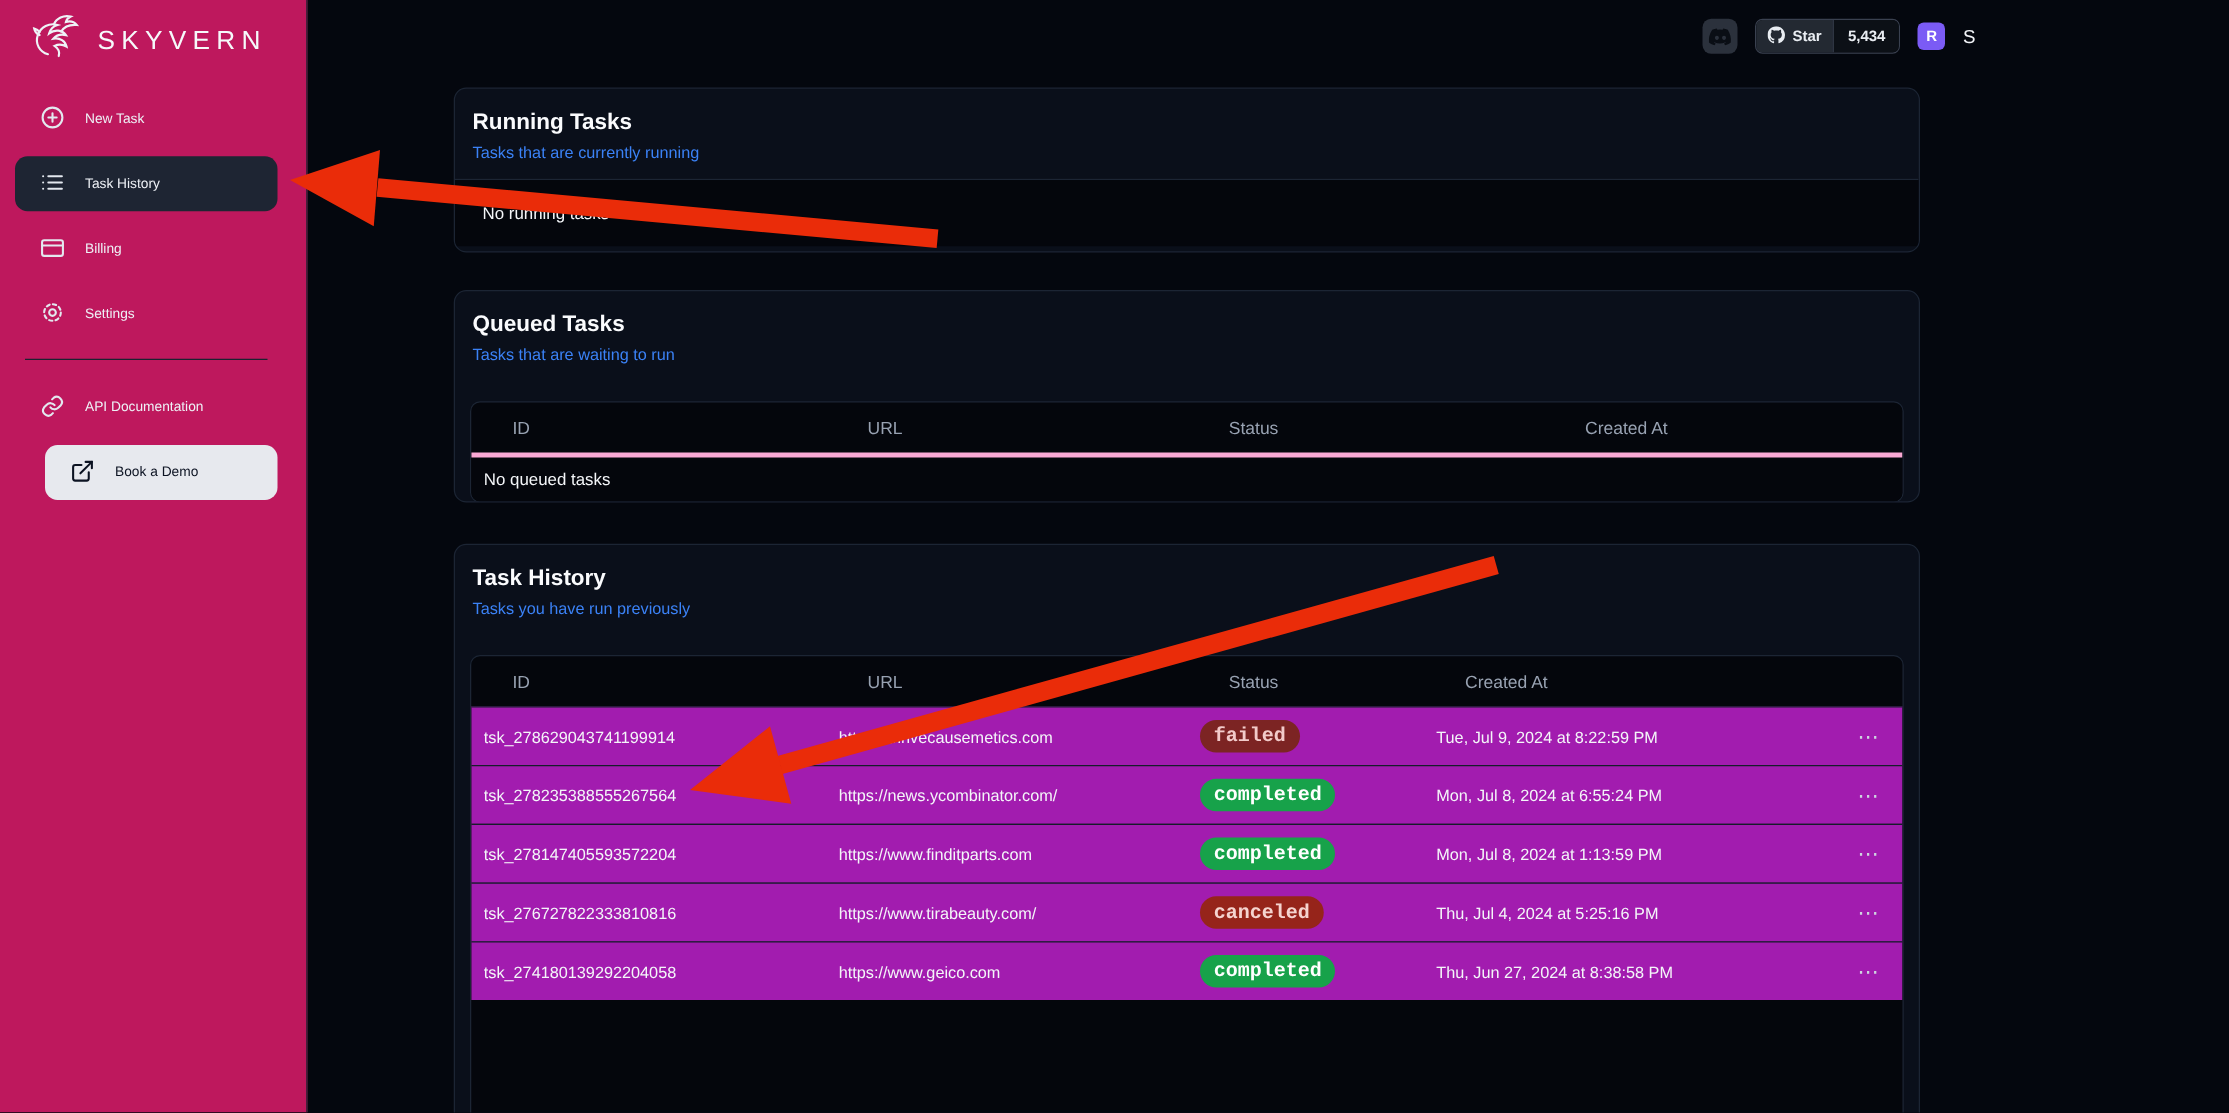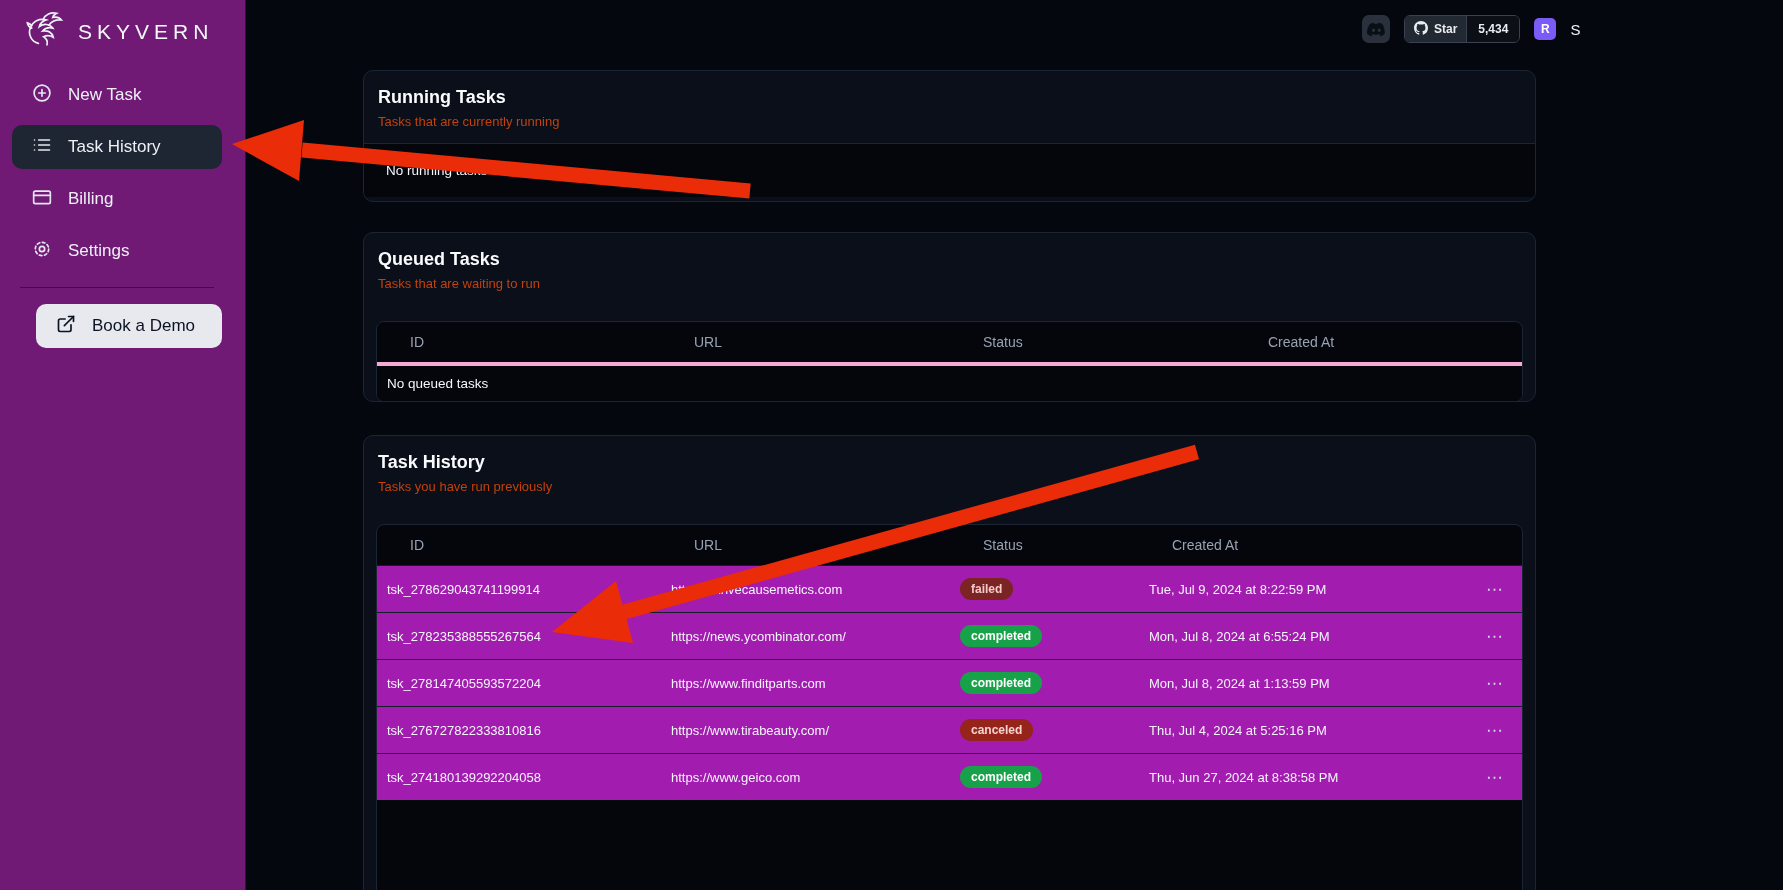--- a/index.html
+++ b/index.html
@@ -4,29 +4,29 @@
 <style>
   html,body{margin:0;padding:0;}
   body{
     width:1783px;height:890px;position:relative;overflow:hidden;
     background:#04070e;color:#f4f6f9;
     font-family:"Liberation Sans",sans-serif;
   }
   
   .sidebar{
     position:absolute;top:0;left:0;bottom:0;width:245px;
-    background:#701a75;border-right:1px solid #1b2230;z-index:5;
+    background:#be185d;border-right:1px solid #1b2230;z-index:5;
   }
   .logo{position:absolute;top:8px;left:24px;display:flex;align-items:center;gap:8px;}
   .logo svg{width:46px;height:44px;}
   .logo-text{font-size:21px;letter-spacing:5px;font-weight:500;color:#f6f9fb;}
   .nav{position:absolute;top:73px;left:12px;width:210px;}
   .nav-item{
     height:44px;border-radius:10px;display:flex;align-items:center;gap:16px;
-    padding-left:20px;margin-bottom:8px;font-size:17px;color:#eef1f6;cursor:pointer;
+    padding-left:20px;margin-bottom:8px;font-size:11px;color:#eef1f6;cursor:pointer;
   }
   .nav-item svg{width:20px;height:20px;flex:none;color:#e3e8ef;}
   .nav-item.active{background:#1e2533;}
   .nav-item.demo{background:#e7e9ee;color:#0c1322;margin-left:24px;}
   .nav-item.demo svg{color:#0c1322;}
   .nav-sep{border-top:1px solid #1b2230;margin:14px 8px 16px 8px;}
   
   .top-icons{position:absolute;left:1362px;top:15px;display:flex;align-items:center;gap:14px;z-index:6;}
   .discord-btn{width:28px;height:28px;border-radius:7px;background:#2b313c;display:grid;place-items:center;cursor:pointer;}
   .gh{display:flex;height:26px;border:1px solid #3a4150;border-radius:6px;overflow:hidden;font-size:12px;font-weight:700;color:#e9edf2;cursor:pointer;}
@@ -34,42 +34,42 @@
   .gh-right{display:flex;align-items:center;padding:0 11px;background:#0c1016;border-left:1px solid #3a4150;}
   .avatar{width:22px;height:22px;border-radius:5px;background:#7b5bf5;color:#fff;font-size:12px;font-weight:700;display:grid;place-items:center;cursor:pointer;}
   .clipped-name{font-size:15px;color:#f2f4f8;}
   
   .card{
     position:absolute;left:363px;width:1171px;
     background:#0a0f1a;border:1px solid #1c2534;border-radius:10px;
   }
   .card-header{padding:16px 14px 14px 14px;}
   .card-title{margin:0 0 6px 0;font-size:18px;font-weight:700;color:#fafbfd;}
-  .card-sub{margin:0;font-size:13px;color:#c2410c;}
+  .card-sub{margin:0;font-size:13px;color:#3b82f6;}
   .card-running{top:70px;height:130px;overflow:hidden;}
   .card-running .empty-body{
     border-top:1px solid #1c2534;background:#04060c;height:53px;
     display:flex;align-items:center;padding-left:22px;font-size:13.5px;color:#f4f6f9;
   }
   .card-queued{top:232px;height:168px;overflow:hidden;}
   .card-history{top:435px;height:485px;}
   .table-wrap{
     margin:16px 12px 12px 12px;border:1px solid #1c2534;border-radius:8px;
     background:#04060c;overflow:hidden;
   }
   .card-history .table-wrap{height:380px;}
   .thead{display:grid;align-items:center;height:40px;color:#98a2b2;font-size:14px;padding-left:23px;}
   .queued-grid{grid-template-columns:284px 289px 285px auto;}
   .history-grid{grid-template-columns:284px 289px 189px 296px 1fr;}
   .thead > div, .trow > div{padding-left:10px;}
   .queued-empty{height:35px;display:flex;align-items:center;padding-left:10px;
     border-top:4px solid #f9a8d4;font-size:13.5px;color:#f4f6f9;background:#04060c;}
   .trow{display:grid;align-items:center;height:46px;border-top:1px solid #151d2a;
     font-size:13px;color:#f4f6f9;cursor:pointer;background:#a21caf;}
-  .badge{display:inline-block;padding:4px 11px;border-radius:9999px;font-size:12px;font-weight:700;}
+  .badge{display:inline-block;padding:4px 11px;border-radius:9999px;font-size:16px;font-weight:700;font-family:Liberation Mono, monospace;}
   .badge-failed{background:#7c2423;color:#f2cbca;}
   .badge-completed{background:#17a24a;color:#ffffff;}
   .badge-canceled{background:#96241a;color:#f5d4cf;}
   .row-actions{display:flex;justify-content:flex-end;padding-right:18px;}
   .dots{color:#cfd6e0;font-size:17px;letter-spacing:1px;line-height:1;cursor:pointer;}
   
   .arrows{position:absolute;inset:0;z-index:40;pointer-events:none;}
 </style>
 </head>
 <body>
@@ -119,20 +119,29 @@
         <svg viewBox="0 0 24 24" fill="none" stroke="currentColor" stroke-width="2" stroke-linecap="round">
             <circle cx="12" cy="12" r="3.2"></circle>
             <circle cx="12" cy="12" r="8" stroke-dasharray="3.2 3.1"></circle>
           </svg>
       </span>
       <span>Settings</span>
     </div>
 
     <div class="nav-sep"></div>
 
+    <div class="nav-item">
+      <span>
+        <svg viewBox="0 0 24 24" fill="none" stroke="currentColor" stroke-width="2" stroke-linecap="round">
+            <path d="M10 13a5 5 0 0 0 7.5.5l2.5-2.5a5 5 0 0 0-7-7l-1.4 1.4"></path>
+            <path d="M14 11a5 5 0 0 0-7.5-.5L4 13a5 5 0 0 0 7 7l1.4-1.4"></path>
+          </svg>
+      </span>
+      <span>API Documentation</span>
+    </div>
     <div class="nav-item demo">
       <span>
         <svg viewBox="0 0 24 24" fill="none" stroke="currentColor" stroke-width="2" stroke-linecap="round">
             <path d="M18 13v6a2 2 0 0 1-2 2H5a2 2 0 0 1-2-2V8a2 2 0 0 1 2-2h6"></path>
             <path d="M15 3h6v6"></path>
             <path d="M10 14 21 3"></path>
           </svg>
       </span>
       <span>Book a Demo</span>
     </div>

